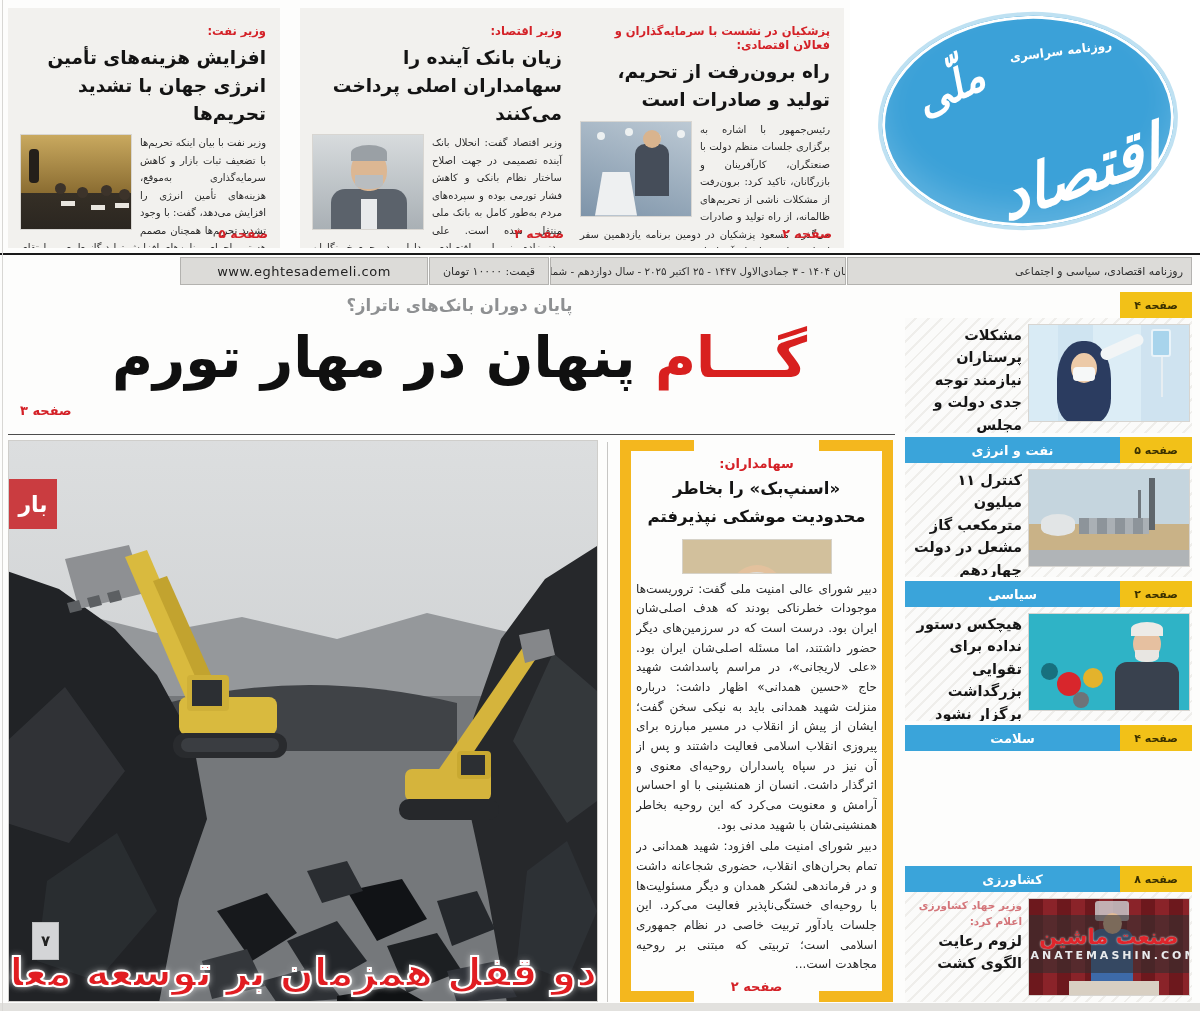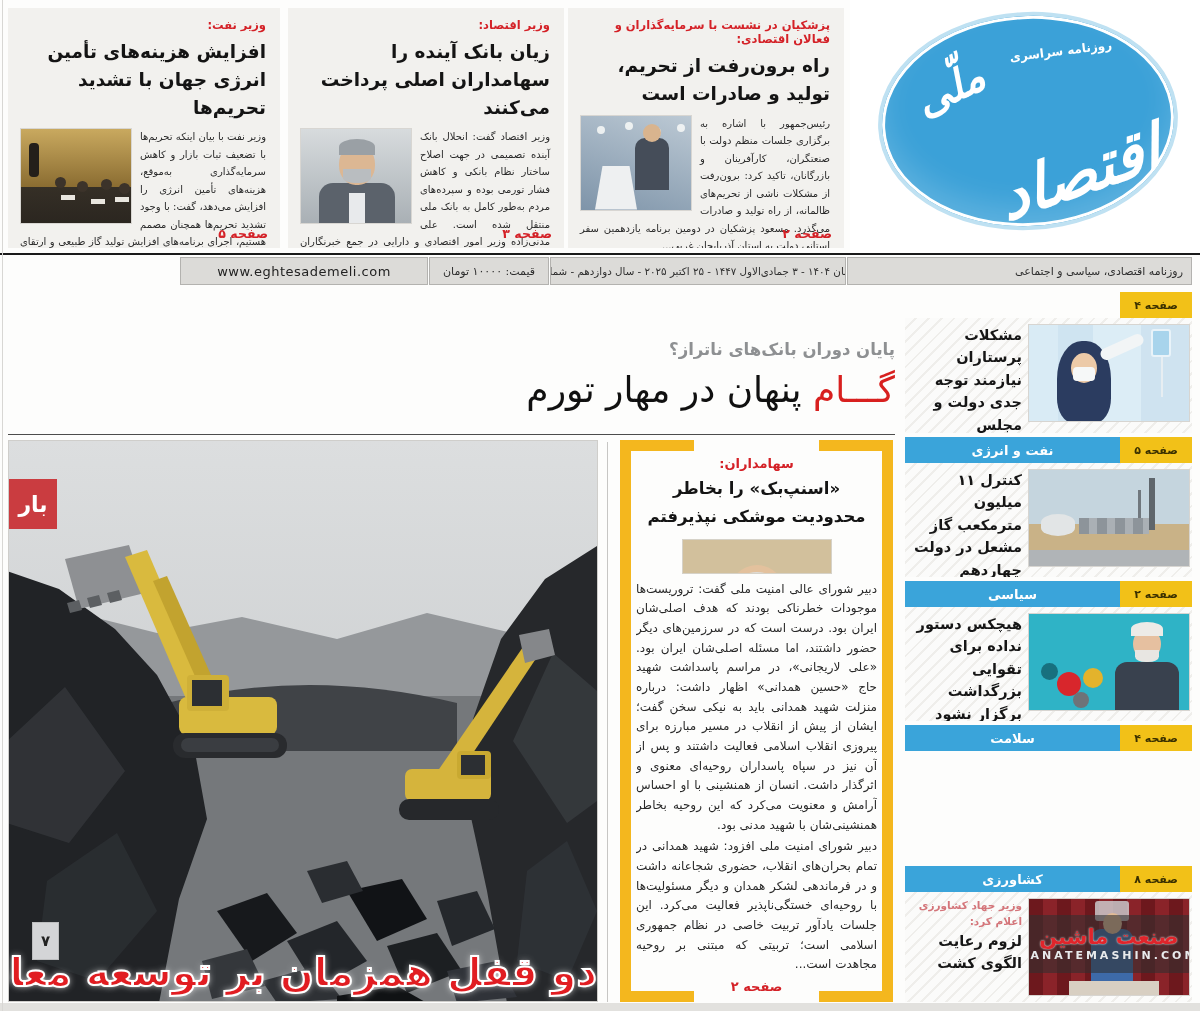--- a/index.html
+++ b/index.html
@@ -1,21 +1,21 @@
 <!DOCTYPE html>
 <html lang="fa" dir="rtl"><head>
 <meta charset="utf-8">
 <style>
   * { margin:0; padding:0; box-sizing:border-box; }
   html,body { background:#ffffff; }
   body { font-family:"DejaVu Sans", sans-serif; }
   #page { position:relative; width:1200px; height:1011px; background:#fdfdfc; overflow:hidden; direction:rtl; }
 
   
-  .card { position:absolute; top:8px; height:240px; background:#f2f1ee; padding:10px 14px 8px 12px; overflow:hidden; }
+  .card { position:absolute; top:8px; height:240px; background:#f2f1ee; padding:16px 14px 8px 12px; overflow:hidden; }
   .card .kicker { color:#d42127; font-weight:bold; font-size:11.5px; margin-bottom:6px; }
   .card .headline { color:#141414; font-weight:800; font-size:18.5px; line-height:1.5; margin-bottom:7px; }
   .card .body { font-size:10px; line-height:1.75; color:#2a2a2a; text-align:justify; }
   .card .thumb { float:left; width:112px; height:96px; margin-right:8px; margin-bottom:3px; border:1px solid #d8d6d2; position:relative; overflow:hidden; }
   .card .pageref { position:absolute; bottom:7px; right:12px; color:#d42127; font-weight:bold; font-size:12.5px; }
 
   
   .scene-conf { background:linear-gradient(180deg,#c9a95f 0%,#8a6c31 62%,#352f26 62%,#2b2620 100%); }
   .scene-conf .dot { position:absolute; width:11px; height:11px; border-radius:50%; background:#3c332a; }
   .scene-conf .paper { position:absolute; width:14px; height:5px; background:#e9e6df; }
@@ -41,23 +41,23 @@
 
   
   #rule-top { position:absolute; left:0; top:253px; width:1200px; height:2px; background:#1a1a1a; }
   .mh-seg { position:absolute; top:257px; height:28px; background:#dcdbd8; border:1px solid #b3b2af; color:#2e2e2e; font-size:11px; display:flex; align-items:center; justify-content:center; overflow:hidden; white-space:nowrap; }
   #mh-website { left:180px; width:248px; direction:ltr; font-size:13px; letter-spacing:.5px; color:#222; }
   #mh-price { left:429px; width:120px; }
   #mh-date { left:550px; width:296px; font-size:10.3px; }
   #mh-type { left:847px; width:345px; justify-content:flex-start; padding-right:8px; }
 
   
-  #lead { position:absolute; left:8px; top:292px; width:887px; height:142px; text-align:right;margin-top:44px; }
+  #lead { position:absolute; left:16px; top:292px; width:887px; height:142px; text-align:center; }
   #lead .kicker { color:#8e9092; font-weight:bold; font-size:16.5px; margin-top:4px; }
-  #lead .headline { font-size:36px; font-weight:400; color:#101010; margin-top:10px; letter-spacing:-1px; }
+  #lead .headline { font-size:56px; font-weight:700; color:#101010; margin-top:10px; letter-spacing:-1px; }
   #lead .headline .red { color:#d8201f; }
   #lead .pageref { position:absolute; right:auto; left:4px; bottom:16px; color:#d42127; font-weight:bold; font-size:13px; }
   #rule-lead { position:absolute; left:8px; top:434px; width:887px; height:1px; background:#4c4c4c; }
   #col-divider { position:absolute; left:607px; top:442px; width:1px; height:560px; background:#c7c6c4; }
 
   
   #photo { position:absolute; left:8px; top:440px; width:590px; height:562px; border:1px solid #cfcecb; overflow:hidden; background:#c9ccce; }
   #photo svg { display:block; }
   #photo .wm-red { position:absolute; left:0; top:38px; width:48px; height:50px; background:rgba(198,28,33,.83); color:#fff; font-weight:900; font-size:22px; display:flex; align-items:center; justify-content:center; overflow:hidden; }
   #photo .tag { position:absolute; left:50%; transform:translateX(-50%); bottom:104px; background:#d81f26; color:#fff; font-weight:bold; font-size:14.5px; padding:4px 18px; white-space:nowrap; }
@@ -149,21 +149,21 @@
           <span class="dot" style="left:98px; top:54px;"></span>
         <span class="paper" style="left:40px; top:66px;"></span>
           <span class="paper" style="left:70px; top:70px;"></span>
           <span class="paper" style="left:94px; top:68px;"></span>
       </span>
       <span>وزیر نفت با بیان اینکه تحریم‌ها با تضعیف ثبات بازار و کاهش سرمایه‌گذاری به‌موقع، هزینه‌های تأمین انرژی را افزایش می‌دهد، گفت: با وجود تشدید تحریم‌ها همچنان مصمم هستیم، اجرای برنامه‌های افزایش تولید گاز طبیعی و ارتقای کارایی انرژی را تداوم دهیم. محسن...</span>
     </div>
     <div class="pageref">صفحه ۵</div>
   </div>
 
-  <div class="card" style="left:288px; width:276px;">
+  <div class="card" style="left:300px; width:276px;">
     <div class="kicker">وزیر اقتصاد:</div>
     <div class="headline">زیان بانک آینده را سهامداران اصلی پرداخت می‌کنند</div>
     <div class="body">
       <span class="thumb scene-port">
         <span class="torso"></span>
           <span class="shirt"></span>
           <span class="head"></span>
           <span class="hair"></span>
           <span class="beard"></span>
       </span>

